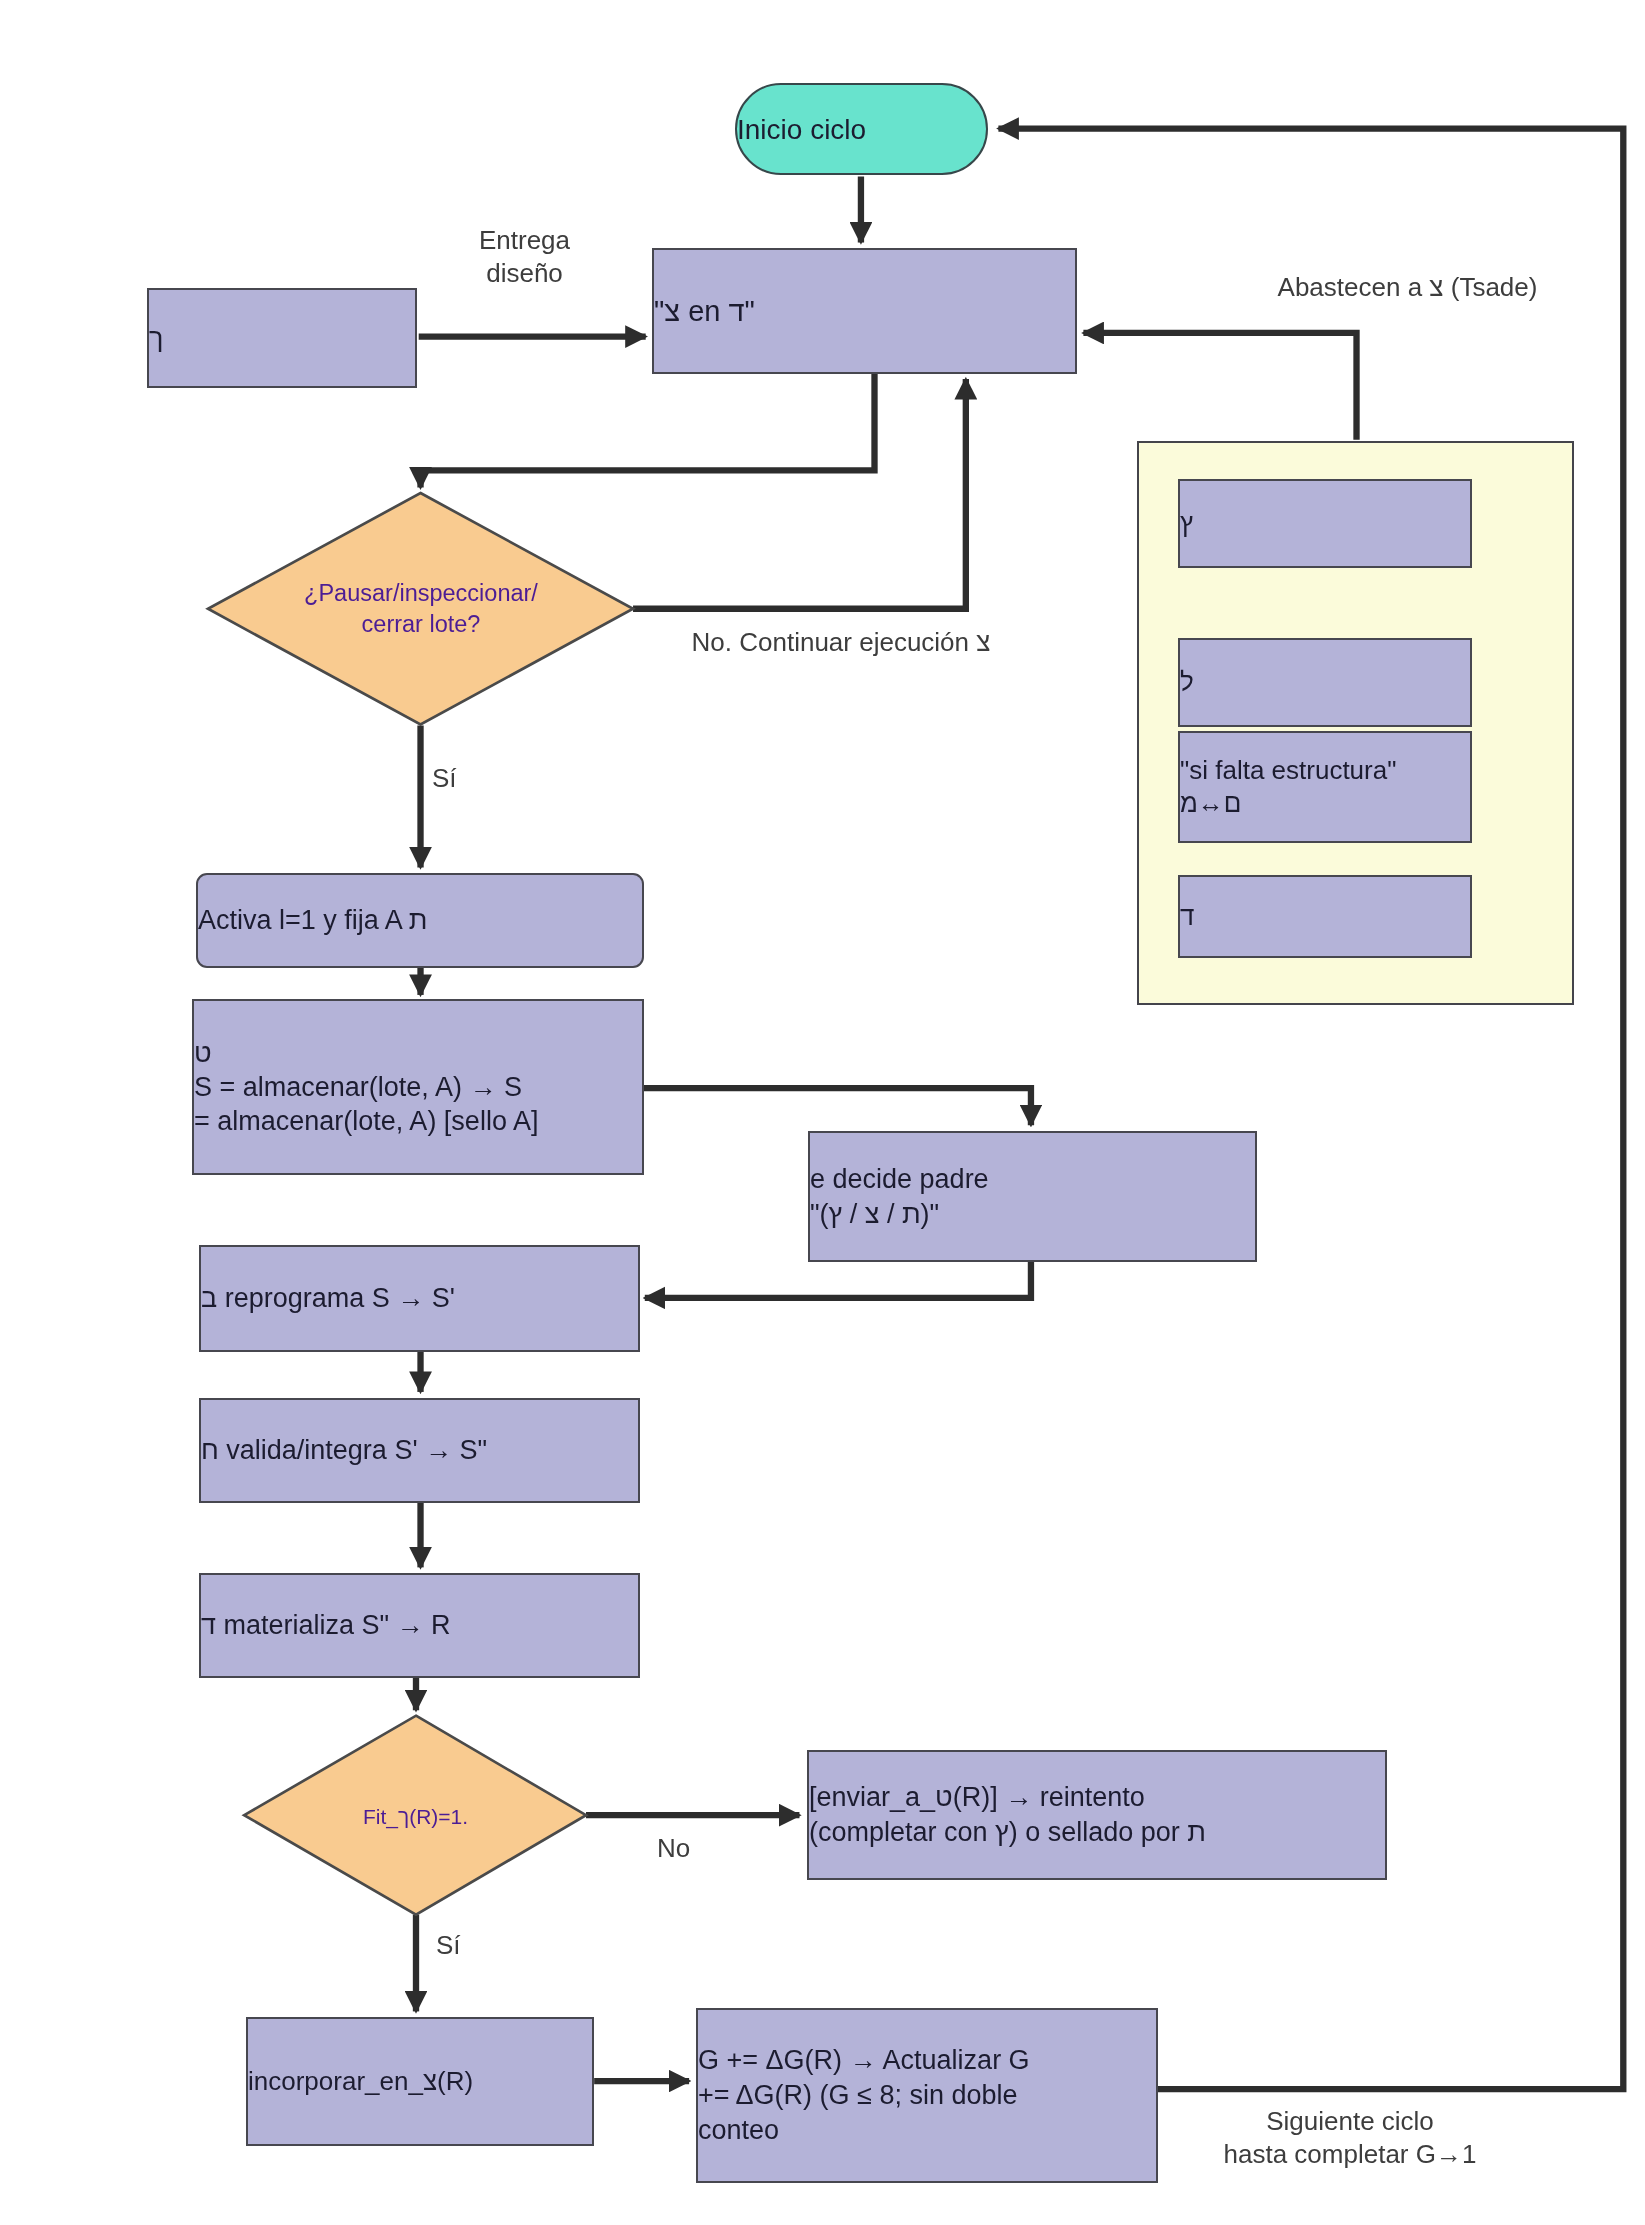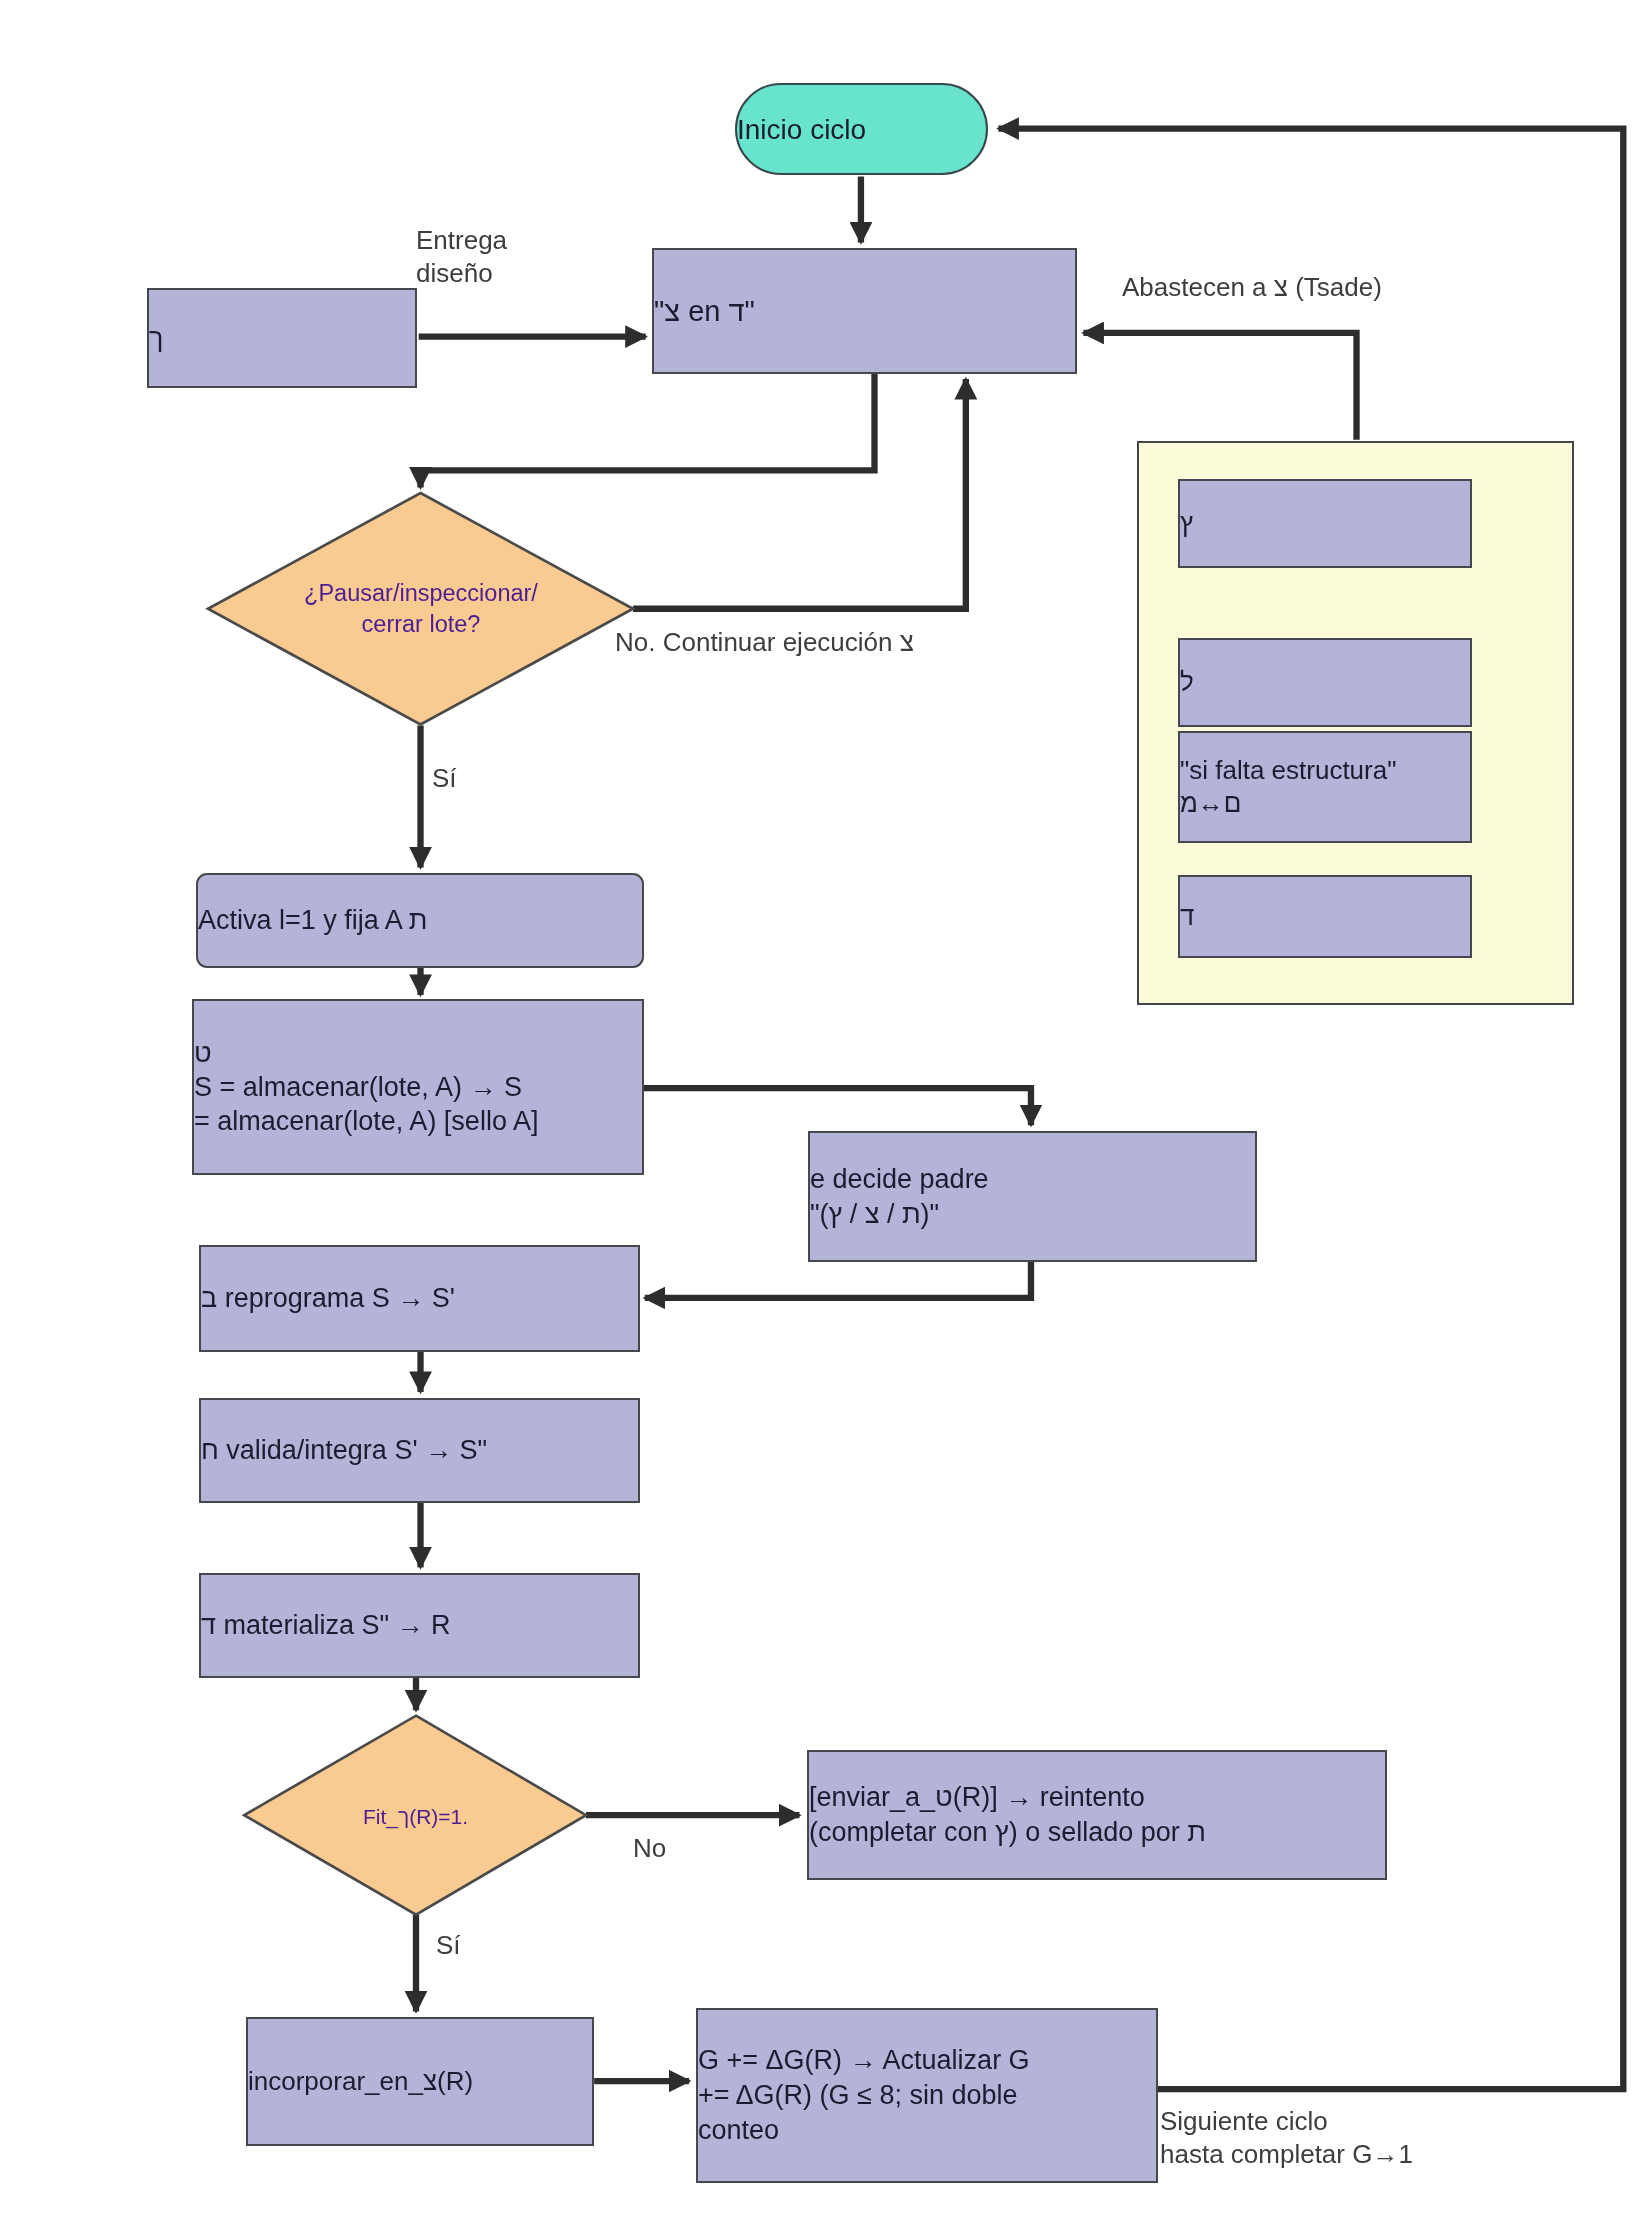--- a/index.html
+++ b/index.html
@@ -24,21 +24,21 @@
   .panel{
     position:absolute;box-sizing:border-box;background:#fbfbda;border:2.7px solid #44444b;
   }
   .panel .node{font-size:26px;line-height:33px;}
   .dtext{
     position:absolute;display:flex;flex-direction:column;justify-content:center;align-items:center;
     text-align:center;font-size:23.5px;line-height:31px;color:#4c1d95;background:transparent;
   }
   .dtext.small{font-size:21px;}
   .elabel{
-    position:absolute;font-size:26px;line-height:33px;color:#3d3d3d;text-align:left;
+    position:absolute;font-size:26px;line-height:33px;color:#3d3d3d;text-align:center;
     white-space:nowrap;
   }
 </style>
 </head>
 <body>
 
 <div id="canvas">
 
   <svg id="edges" viewBox="0 0 1819 2460" xmlns="http://www.w3.org/2000/svg">
     <defs>
@@ -147,21 +147,21 @@
     <span class="t">G += ΔG(R) → Actualizar G</span>
     <span class="t">+= ΔG(R) (G ≤ 8; sin doble</span>
     <span class="t">conteo</span>
   </div>
 
   <div class="elabel" style="left:416px;top:224px;width:217px;">
     <span class="t">Entrega</span>
     <span class="t">diseño</span>
   </div>
 
-  <div class="elabel" style="left:1122px;top:271px;width:457px;">
+  <div class="elabel" style="left:1179px;top:271px;width:457px;">
     <span class="t">Abastecen a צ (Tsade)</span>
   </div>
 
   <div class="elabel" style="left:615px;top:626px;width:452px;">
     <span class="t">No. Continuar ejecución צ</span>
   </div>
 
   <div class="elabel" style="left:432px;top:762px;width:72px;text-align:left;">
     <span class="t">Sí</span>
   </div>

